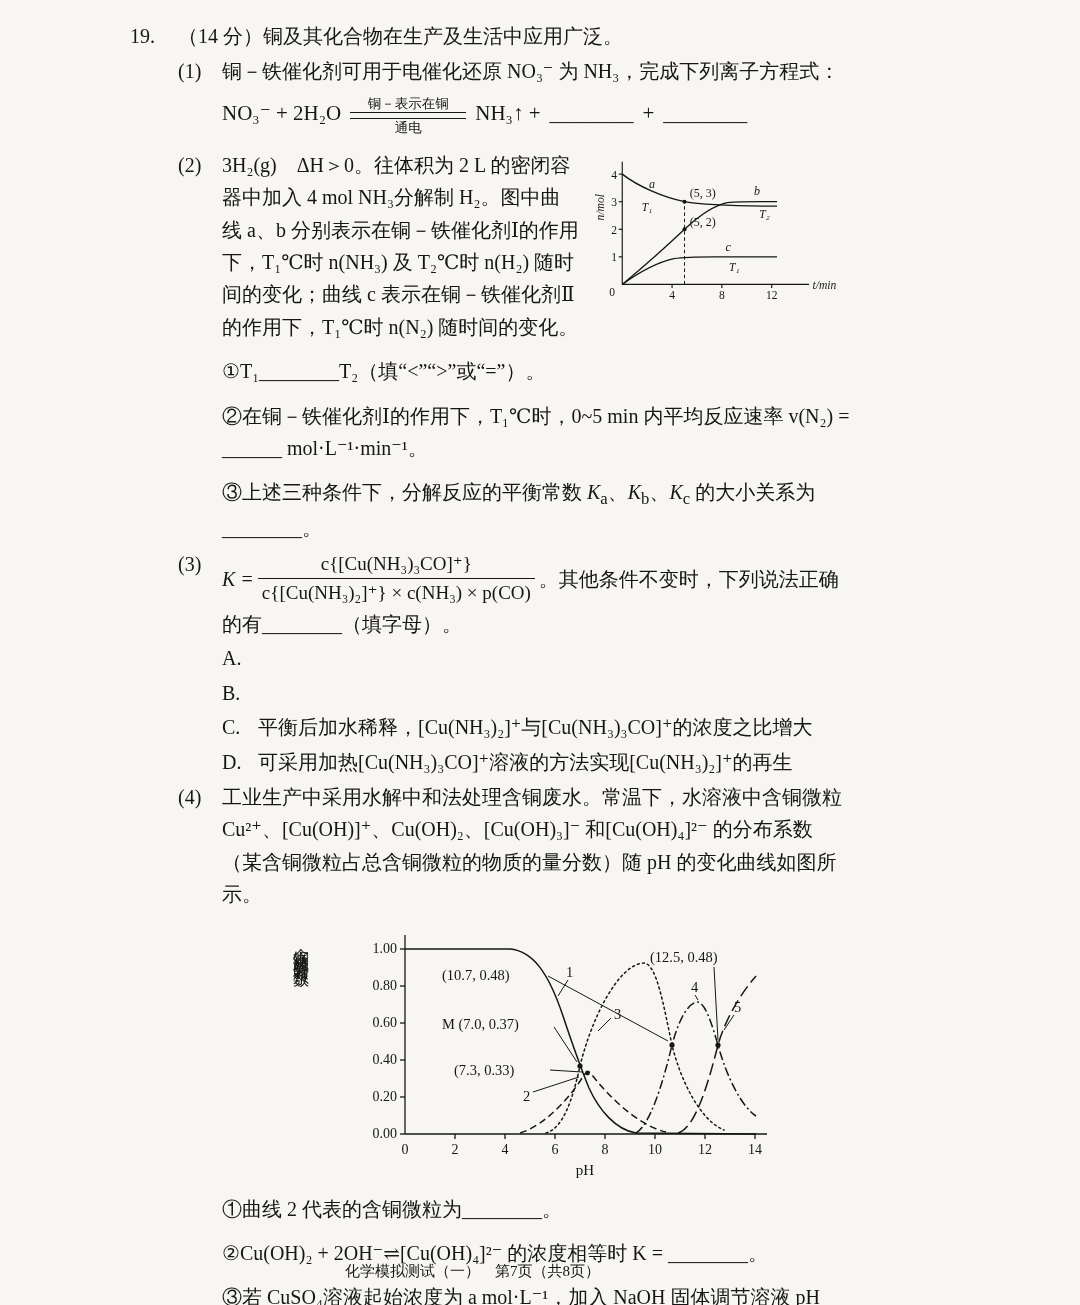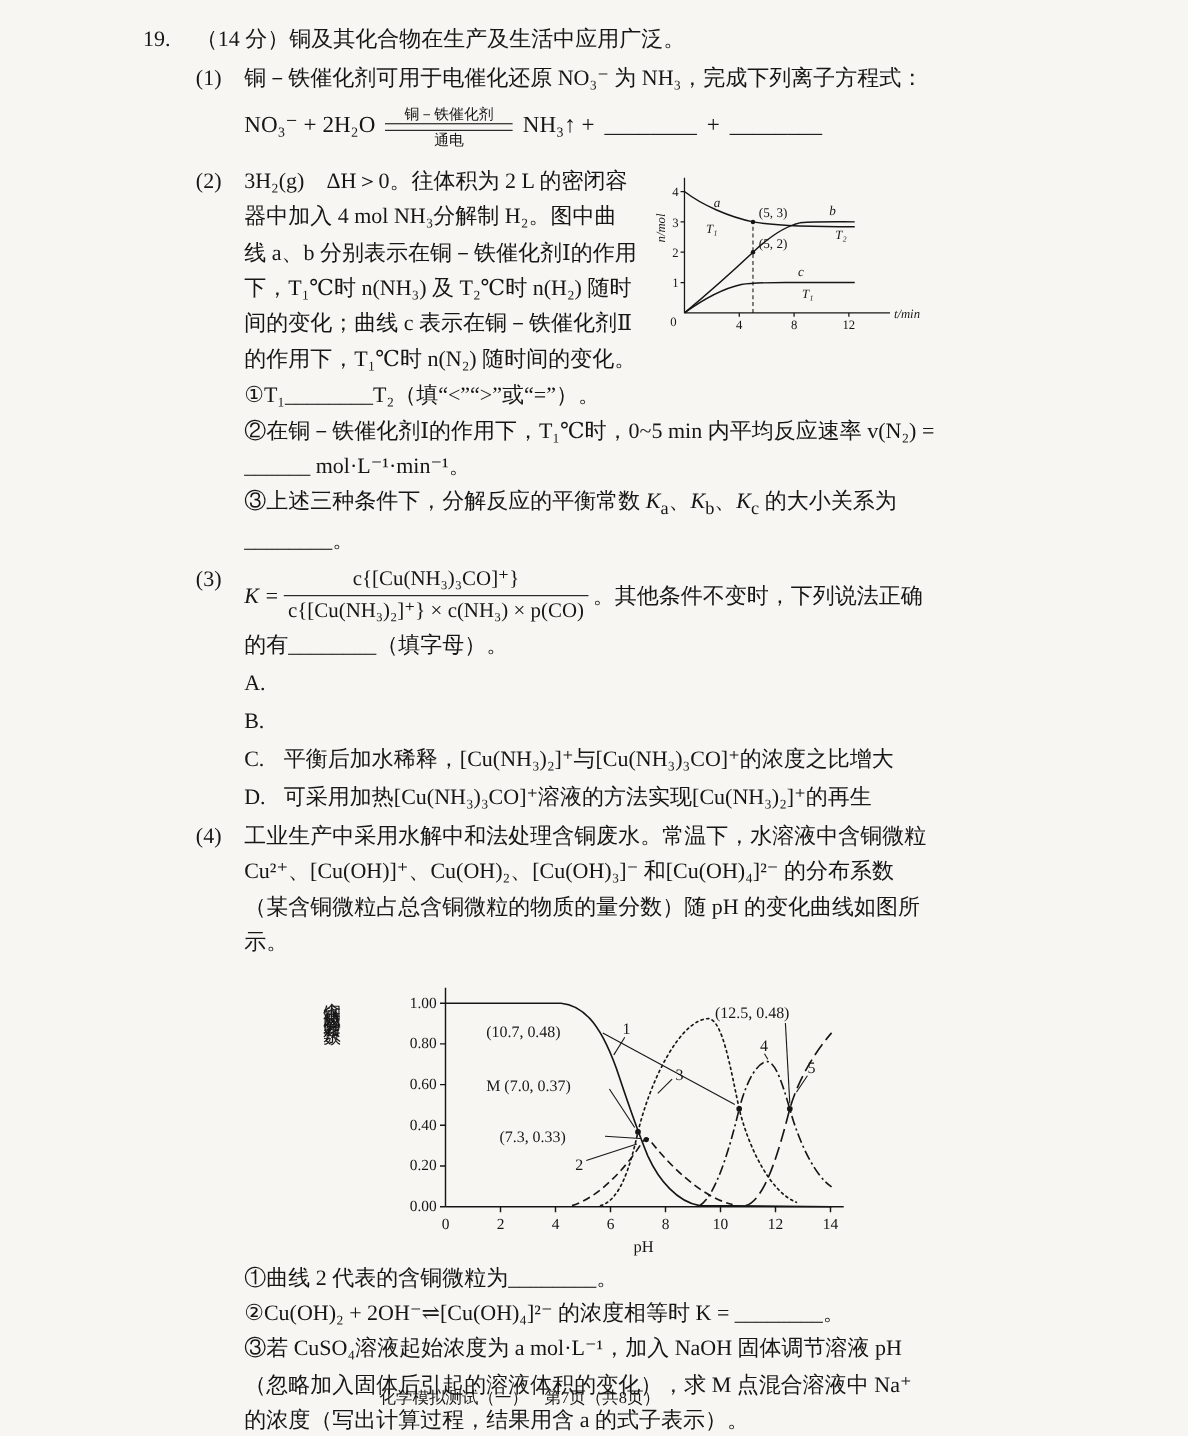--- a/index.html
+++ b/index.html
@@ -21,21 +21,21 @@
   .pbody { flex: 1; min-width: 0; }
 
   
   .equation { display: flex; align-items: flex-start; gap: 9px; margin: 8px 0 10px 0; font-size: 21px; }
   .cond { display: inline-flex; flex-direction: column; align-items: center; line-height: 1.15; }
   .cond-top, .cond-bottom { font-size: 13.5px; white-space: nowrap; }
   .dbl { width: 116px; height: 7px; border-top: 1.7px solid #161616; border-bottom: 1.7px solid #161616; margin: 1px 0; }
 
   .chartA-float { float: right; width: 258px; margin: 2px 0 6px 12px; }
 
-  .sub { margin-top: 0; }
+  .sub { margin-top: 12px; }
   .opt { display: flex; margin-top: 2px; }
   .opt-label { width: 36px; flex: none; }
 
   .k-line { display: flex; align-items: center; margin: 4px 0 2px 0; }
   .frac { display: inline-flex; flex-direction: column; text-align: center; vertical-align: middle; line-height: 1.3; font-size: 19px; margin: 0 4px; }
   .frac .num { border-bottom: 1.7px solid #161616; padding: 0 10px 2px 10px; }
   .frac .den { padding: 2px 4px 0 4px; }
 
   .chartB-wrap { display: flex; align-items: center; margin: 8px 0 2px 66px; gap: 12px; }
   .ylabel-v { writing-mode: vertical-rl; text-orientation: upright; font-size: 16px; letter-spacing: 3px; height: 210px; flex: none; margin-right: 4px; margin-top: -20px; }
@@ -55,21 +55,21 @@
     <span>（14 分）铜及其化合物在生产及生活中应用广泛。</span>
   </div>
 
   <div class="part">
     <span class="plabel">(1)</span>
     <div class="pbody">
       <div>铜－铁催化剂可用于电催化还原 NO₃⁻ 为 NH₃，完成下列离子方程式：</div>
       <div class="equation">
         <span>NO₃⁻ + 2H₂O</span>
         <span class="cond">
-          <span class="cond-top">铜－铁催化剂</span>
+          <span class="cond-top">铜－表示在铜</span>
           <span class="dbl"></span>
           <span class="cond-bottom">通电</span>
         </span>
         <span>NH₃↑ +</span>
         <span class="blank">________</span>
         <span>+</span>
         <span class="blank">________</span>
       </div>
     </div>
   </div>

